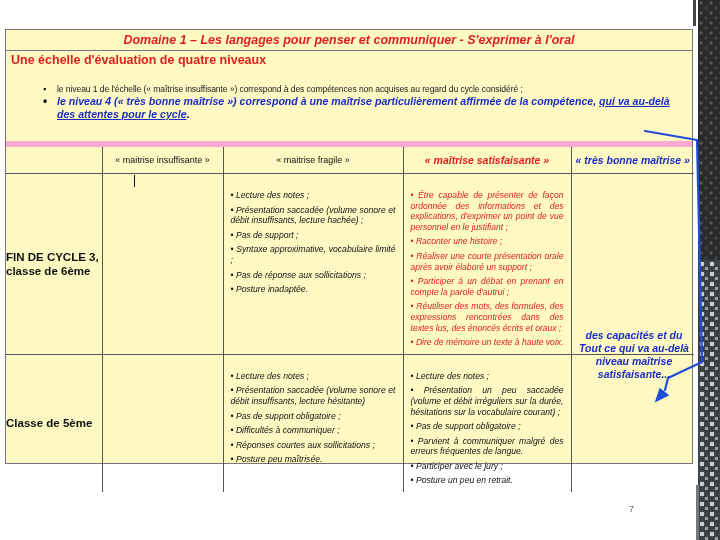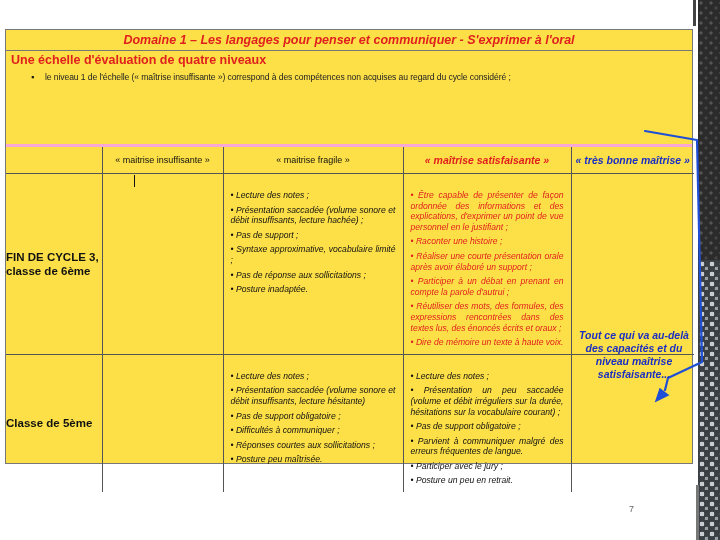--- a/index.html
+++ b/index.html
@@ -24,32 +24,32 @@
     background-image:
       radial-gradient(circle at 4px 4px, #c8ccd0 2.2px, transparent 2.6px),
       radial-gradient(circle at 9px 9px, #9aa0a6 2.2px, transparent 2.6px);
     background-size: 10px 10px;
   }
   .side-bar {
     position: absolute; width: 3px; background: #444;
   }
   .sheet {
     position: absolute; left: 5px; top: 29px; width: 688px; height: 435px;
-    border: 1px solid #777; background: #fde047; box-sizing: border-box;
+    border: 1px solid #777; background: #fef9c3; box-sizing: border-box;
   }
   .title-row {
     height: 20px; border-bottom: 1px solid #777; text-align: center;
     font-size: 12.5px; font-weight: bold; font-style: italic; color: #e0201e;
     line-height: 20px;
   }
-  .intro { padding: 2px 4px 16px 5px; height: 96px; border-bottom: 3px solid #f9a8d4; box-sizing: border-box; }
+  .intro { padding: 2px 4px 16px 5px; height: 96px; border-bottom: 6px solid #f9a8d4; box-sizing: border-box; }
   .intro h2 {
     margin: 0; font-size: 12.5px; font-weight: bold; color: #e0201e; line-height: 14px;
   }
-  .intro ul { margin: 4px; padding-left: 30px; list-style: none; }
+  .intro ul { margin: 16px; padding-left: 30px; list-style: none; }
   .intro li { position: relative; line-height: 12px; }
   .intro li::before { content: "\25AA"; position: absolute; left: -14px; font-size: 9px; color: #111; }
   .intro li.small { font-size: 8.6px; color: #222; letter-spacing: -0.1px; }
   .intro li.red { font-size: 10.6px; font-weight: bold; font-style: italic; color: #e0201e; line-height: 12.5px; }
   .intro li.red::before, .intro li.blue::before { content: "\2022"; font-size: 12px; font-style: normal; }
   .intro li.blue { font-size: 10.6px; font-weight: bold; font-style: italic; color: #1a2ec4; line-height: 12.5px; }
   .u { text-decoration: underline; }
   .black { color: #111; font-style: normal; }
 
   table.grid {
@@ -90,20 +90,21 @@
 <div class="side-bar" style="left:693px;top:0;height:26px;"></div>
 <div class="side-bar" style="left:696px;top:485px;height:55px;background:#777;"></div>
 
 <div class="sheet">
   <div class="title-row">Domaine 1 – Les langages pour penser et communiquer - S'exprimer à l'oral</div>
 
   <div class="intro">
     <h2>Une échelle d'évaluation de quatre niveaux</h2>
     <ul>
       <li class="small">le niveau 1 de l'échelle (« maîtrise insuffisante ») correspond à des compétences non acquises au regard du cycle considéré ;</li>
+      <li class="blue"><span>le niveau 4 (« très bonne maîtrise ») correspond à une maîtrise particulièrement affirmée de la compétence, </span><span class="u">qui va au-delà des attentes pour le cycle</span><span class="black">.</span></li>
     </ul>
   </div>
 
   <table class="grid">
     <colgroup>
       <col style="width:96px">
         <col style="width:121px">
         <col style="width:180px">
         <col style="width:168px">
         <col style="width:123px">
@@ -163,19 +164,19 @@
 </div>
 
 <div class="caret" style="left:134px;top:175px;"></div>
 
 <svg class="arrow" width="720" height="540">
   <path d="M 645 131 L 697 140 L 702 362 L 668 378 L 665 390" fill="none" stroke="#1f4fd6" stroke-width="2.2" stroke-linecap="round" stroke-linejoin="round"></path>
   <path d="M 656 401 L 660 389 L 668 395 Z" fill="#1f4fd6" stroke="#1f4fd6" stroke-width="1.5"></path>
 </svg>
 
 <div class="note">
+  <div>des capacités et du</div>
   <div>Tout ce qui va au-delà</div>
-  <div>des capacités et du</div>
   <div>niveau  maîtrise</div>
   <div>satisfaisante...</div>
 </div>
 
 <div class="page-num">7</div>
 
 </body></html>

